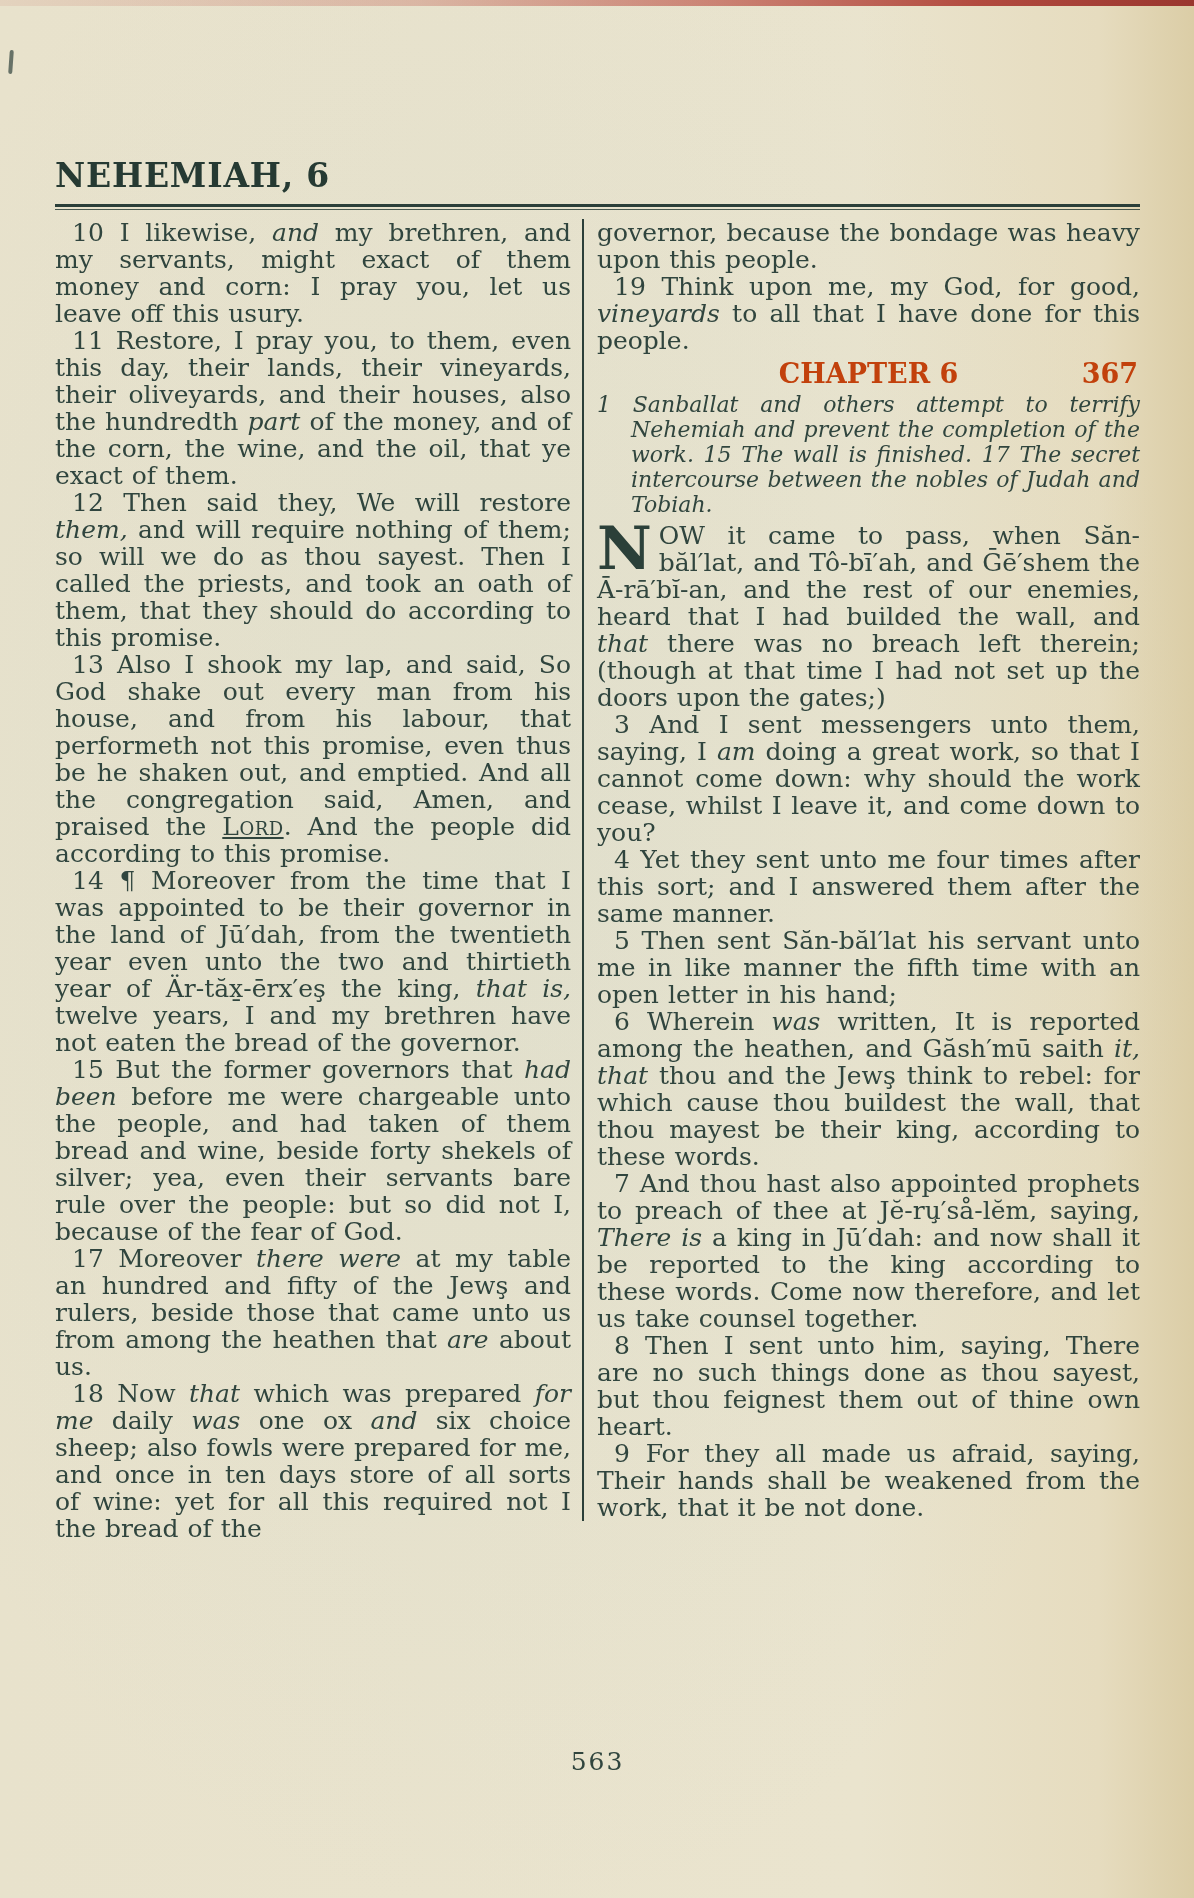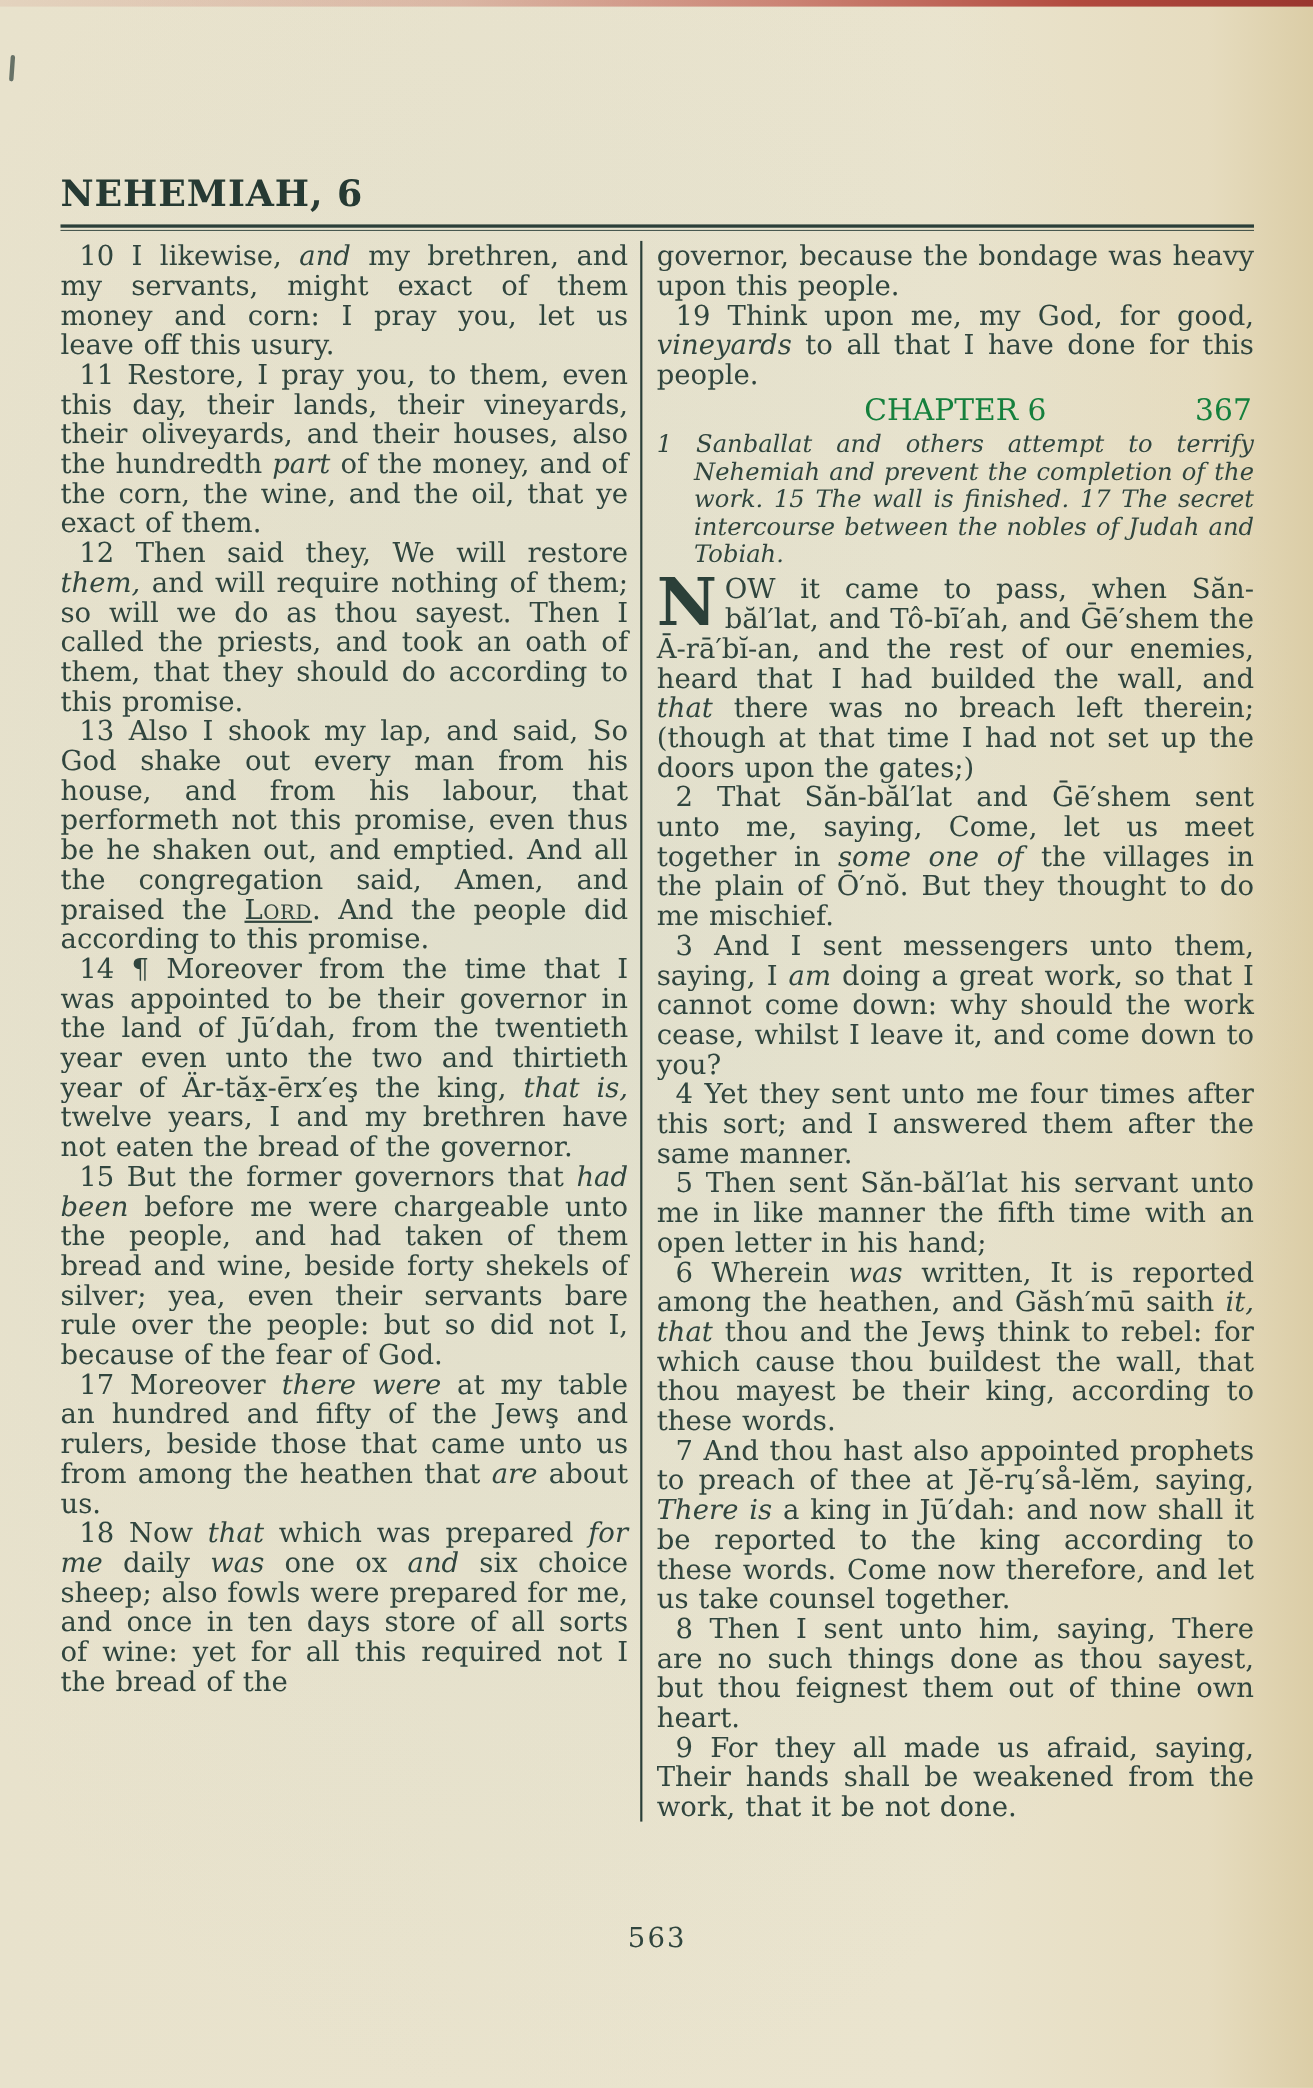--- a/index.html
+++ b/index.html
@@ -34,21 +34,21 @@
   .col-left{width:516px;}
   .col-right{flex:1;margin-left:11px;border-left:2px solid #2b3f39;padding-left:13px;}
   p.verse{
     margin:0;text-align:justify;text-indent:17px;
     font-size:25px;line-height:27px;word-spacing:1px;
   }
   p.no-indent{text-indent:0;}
   .it{font-style:italic;}
   .sc{font-variant:small-caps;letter-spacing:.5px;text-decoration:underline;}
   .vnum{white-space:pre;}
-  .chapter-head{position:relative;text-align:center;font-weight:normal;font-size:27px;line-height:31px;margin:4px 0 3px;color:#15803d;}
+  .chapter-head{position:relative;text-align:center;font-weight:bold;font-size:27px;line-height:31px;margin:4px 0 3px;color:#c2410c;}
   .ch-ref{position:absolute;right:2px;top:0;}
   p.summary{
     margin:0 0 5px;font-style:italic;font-size:22px;line-height:25px;
     text-align:justify;padding-left:34px;text-indent:-34px;word-spacing:1px;
   }
   .drop{
     float:left;font-size:60px;line-height:47px;font-weight:bold;
     margin:3px 7px 0 0;color:#2b4039;
   }
   .page-num{text-align:center;font-size:25px;margin-top:16px;letter-spacing:2px;}
@@ -75,21 +75,20 @@
         <p class="verse"><span class="vnum">15 </span><span>But the former governors that </span><span class="it">had been</span><span> before me were chargeable unto the people, and had taken of them bread and wine, beside forty shekels of silver; yea, even their servants bare rule over the people: but so did not I, because of the fear of God.</span></p>
         <p class="verse"><span class="vnum">17 </span><span>Moreover </span><span class="it">there were</span><span> at my table an hundred and fifty of the Jewş and rulers, beside those that came unto us from among the heathen that </span><span class="it">are</span><span> about us.</span></p>
         <p class="verse"><span class="vnum">18 </span><span>Now </span><span class="it">that</span><span> which was prepared </span><span class="it">for me</span><span> daily </span><span class="it">was</span><span> one ox </span><span class="it">and</span><span> six choice sheep; also fowls were prepared for me, and once in ten days store of all sorts of wine: yet for all this required not I the bread of the</span></p>
       </div>
     <div class="col-right">
         <p class="verse no-indent"><span>governor, because the bondage was heavy upon this people.</span></p>
         <p class="verse"><span class="vnum">19 </span><span>Think upon me, my God, for good, </span><span class="it">vineyards</span><span> to all that I have done for this people.</span></p>
         <div class="chapter-head"><span>CHAPTER 6</span><span class="ch-ref">367</span></div>
         <p class="summary"><span class="it">1 Sanballat and others attempt to terrify Nehemiah and prevent the completion of the work. 15 The wall is finished. 17 The secret intercourse between the nobles of Judah and Tobiah.</span></p>
         <p class="verse no-indent"><span class="drop">N</span><span>OW</span><span> it came to pass, when Săn-băl′lat, and Tô-bī′ah, and Ḡē′shem the Ā-rā′bĭ-an, and the rest of our enemies, heard that I had builded the wall, and </span><span class="it">that</span><span> there was no breach left therein; (though at that time I had not set up the doors upon the gates;)</span></p>
-        <p class="verse"><span class="vnum">2 </span><span>That Săn-băl′lat and Ḡē′shem sent unto me, saying, Come, let us meet together in </span><span class="it">some one of</span><span> the villages in the plain of Ō′nŏ.  But they thought to do me mischief.</span></p>
         <p class="verse"><span class="vnum">3 </span><span>And I sent messengers unto them, saying, I </span><span class="it">am</span><span> doing a great work, so that I cannot come down: why should the work cease, whilst I leave it, and come down to you?</span></p>
         <p class="verse"><span class="vnum">4 </span><span>Yet they sent unto me four times after this sort; and I answered them after the same manner.</span></p>
         <p class="verse"><span class="vnum">5 </span><span>Then sent Săn-băl′lat his servant unto me in like manner the fifth time with an open letter in his hand;</span></p>
         <p class="verse"><span class="vnum">6 </span><span>Wherein </span><span class="it">was</span><span> written, It is reported among the heathen, and Găsh′mū saith </span><span class="it">it, that</span><span> thou and the Jewş think to rebel: for which cause thou buildest the wall, that thou mayest be their king, according to these words.</span></p>
         <p class="verse"><span class="vnum">7 </span><span>And thou hast also appointed prophets to preach of thee at Jĕ-ru̧′så-lĕm, saying, </span><span class="it">There is</span><span> a king in Jū′dah: and now shall it be reported to the king according to these words.  Come now therefore, and let us take counsel together.</span></p>
         <p class="verse"><span class="vnum">8 </span><span>Then I sent unto him, saying, There are no such things done as thou sayest, but thou feignest them out of thine own heart.</span></p>
         <p class="verse"><span class="vnum">9 </span><span>For they all made us afraid, saying, Their hands shall be weakened from the work, that it be not done.</span></p>
       </div>
   </div>
 

